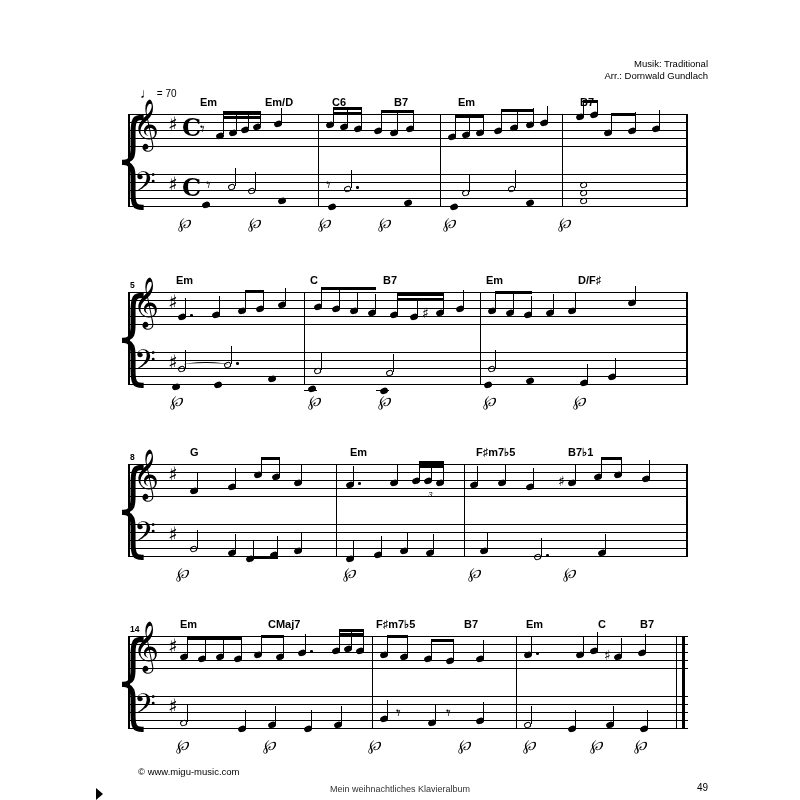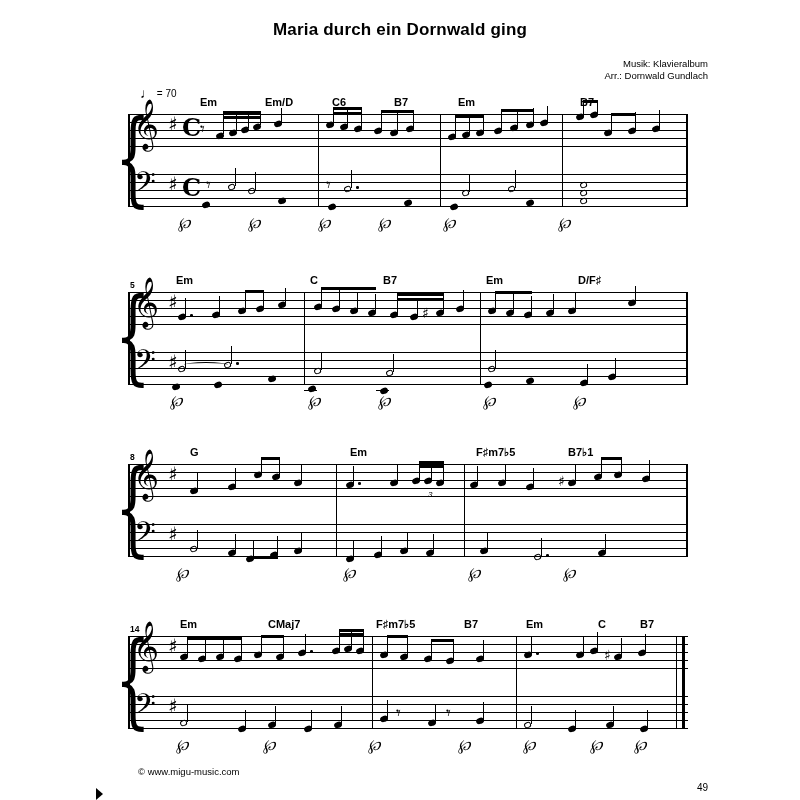--- a/index.html
+++ b/index.html
@@ -289,24 +289,23 @@
     border-left: 7px solid #000;
     border-top: 6px solid transparent;
     border-bottom: 6px solid transparent;
   }
 </style>
 </head>
 <body>
 
 <div class="page">
 
-  <div class="title">Maria durch ein Dornwald ging</div>
 
   <div class="credits">
-    <div>Musik: Klavieralbum</div>
+    <div>Musik: Traditional</div>
     <div>Arr.: Dornwald Gundlach</div>
   </div>
 
   <div class="tempo">
     <span class="note-q">♩</span>
     <span>= 70</span>
   </div>
 
   <div class="system sys1">
     <div class="brace">{</div>
@@ -794,16 +793,17 @@
     <div class="ped" style="left:48px">℘</div>
     <div class="ped" style="left:135px">℘</div>
     <div class="ped" style="left:240px">℘</div>
     <div class="ped" style="left:330px">℘</div>
     <div class="ped" style="left:395px">℘</div>
     <div class="ped" style="left:462px">℘</div>
     <div class="ped" style="left:506px">℘</div>
   </div>
 
   <div class="footer-left">© www.migu-music.com</div>
+  <div class="footer-center">Mein weihnachtliches Klavieralbum</div>
   <div class="footer-page">49</div>
   <div class="corner-mark"></div>
 
 </div>
 
 </body></html>

